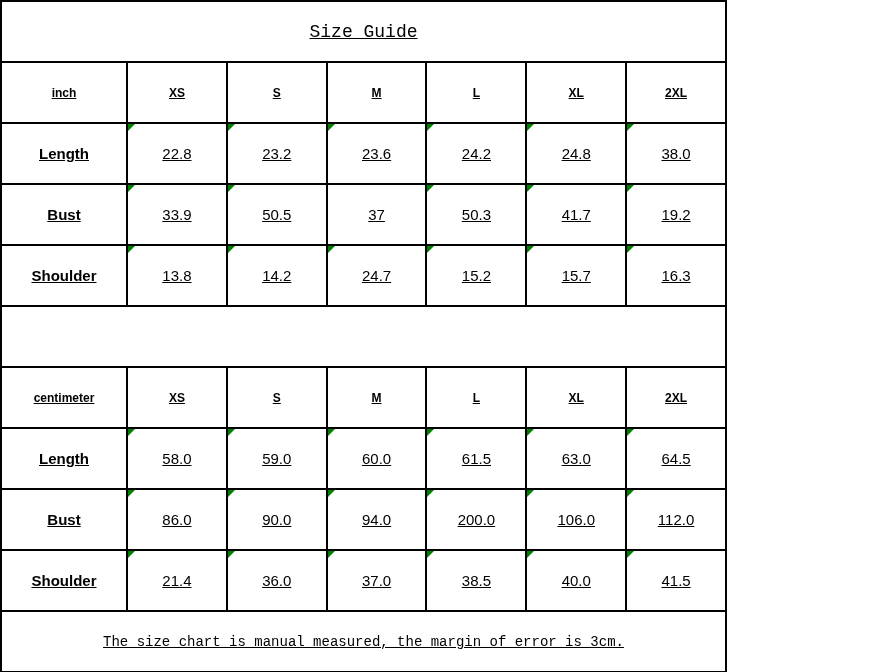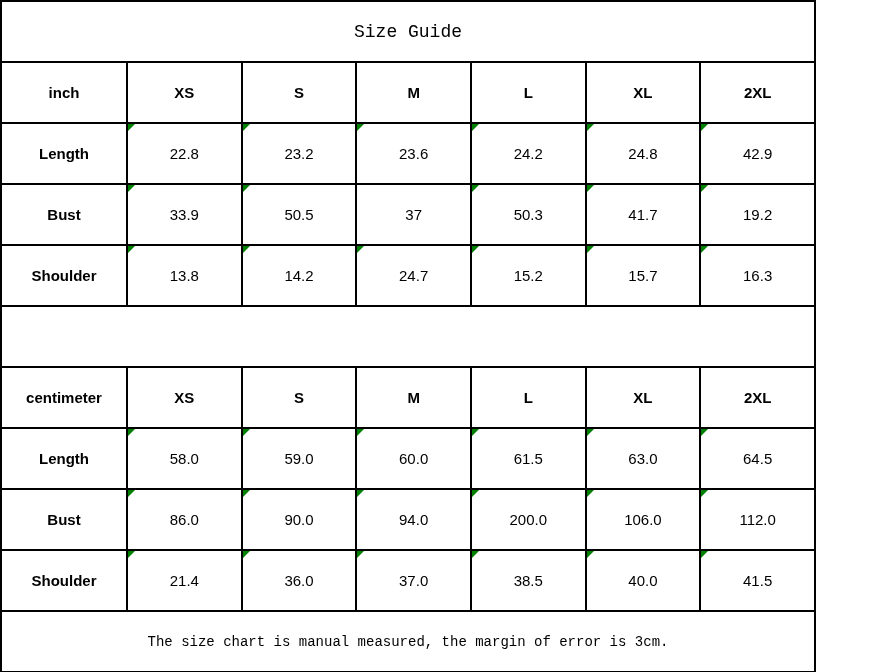--- a/index.html
+++ b/index.html
@@ -6,46 +6,47 @@
     margin: 0;
     padding: 0;
     background: #ffffff;
   }
   .sheet {
     width: 890px;
     height: 672px;
     box-sizing: border-box;
   }
   table.size-guide {
-    width: 816px;
+    width: 727px;
     height: 672px;
     border-collapse: collapse;
     table-layout: fixed;
     background: #ffffff;
+    text-decoration: underline;
   }
   table.size-guide td, table.size-guide th {
     border: 2px solid #000000;
     text-align: center;
     vertical-align: middle;
     padding: 0;
     position: relative;
     overflow: hidden;
     color: #000000;
     background: #ffffff;
   }
   tr { height: 61px; }
   td.title-cell {
     font-family: "Liberation Mono", "DejaVu Sans Mono", monospace;
     font-size: 18px;
     font-weight: normal;
     letter-spacing: 0px;
   }
   th.unit-cell, th.size-cell {
     font-family: "Liberation Sans", sans-serif;
-    font-size: 15px;
+    font-size: 12px;
     font-weight: bold;
   }
   td.label-cell {
     font-family: "Liberation Sans", sans-serif;
     font-size: 15px;
     font-weight: bold;
   }
   td.value-cell {
     font-family: "Liberation Sans", sans-serif;
     font-size: 15px;
@@ -98,21 +99,21 @@
       <th class="size-cell">2XL</th>
     </tr>
 
     <tr>
       <td class="label-cell">Length</td>
       <td class="value-cell"><span class="tri" style="border-top-color: rgb(0, 128, 0);"></span><span>22.8</span></td>
       <td class="value-cell"><span class="tri" style="border-top-color: rgb(0, 128, 0);"></span><span>23.2</span></td>
       <td class="value-cell"><span class="tri" style="border-top-color: rgb(0, 128, 0);"></span><span>23.6</span></td>
       <td class="value-cell"><span class="tri" style="border-top-color: rgb(0, 128, 0);"></span><span>24.2</span></td>
       <td class="value-cell"><span class="tri" style="border-top-color: rgb(0, 128, 0);"></span><span>24.8</span></td>
-      <td class="value-cell"><span class="tri" style="border-top-color: rgb(0, 128, 0);"></span><span>42.9</span></td>
+      <td class="value-cell"><span class="tri" style="border-top-color: rgb(0, 128, 0);"></span><span>38.0</span></td>
     </tr>
 
     <tr>
       <td class="label-cell">Bust</td>
       <td class="value-cell"><span class="tri" style="border-top-color: rgb(0, 128, 0);"></span><span>33.9</span></td>
       <td class="value-cell"><span class="tri" style="border-top-color: rgb(0, 128, 0);"></span><span>50.5</span></td>
       <td class="value-cell"><span>37</span></td>
       <td class="value-cell"><span class="tri" style="border-top-color: rgb(0, 128, 0);"></span><span>50.3</span></td>
       <td class="value-cell"><span class="tri" style="border-top-color: rgb(0, 128, 0);"></span><span>41.7</span></td>
       <td class="value-cell"><span class="tri" style="border-top-color: rgb(0, 128, 0);"></span><span>19.2</span></td>

